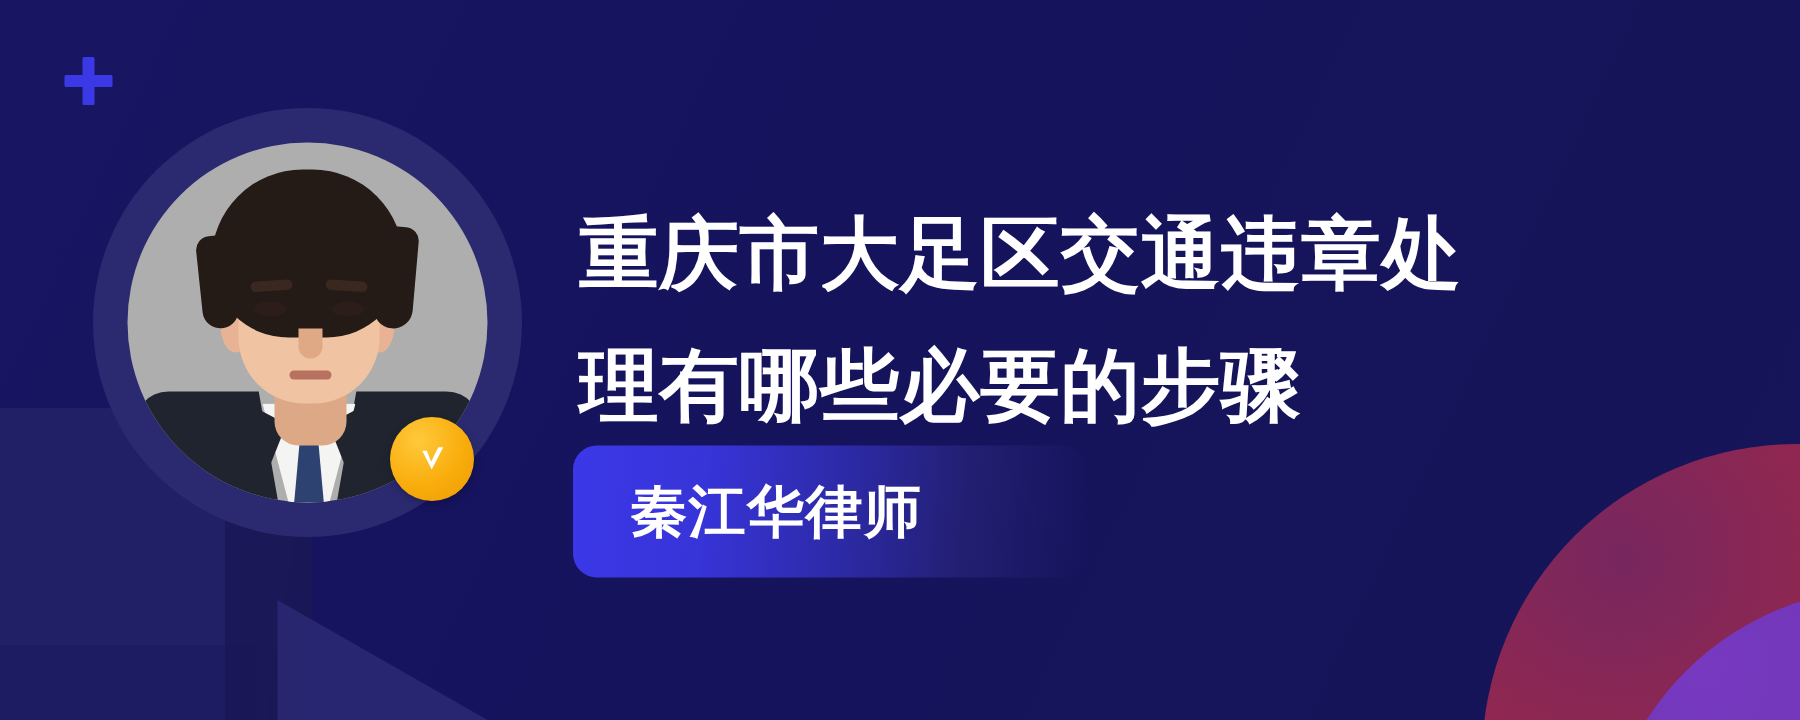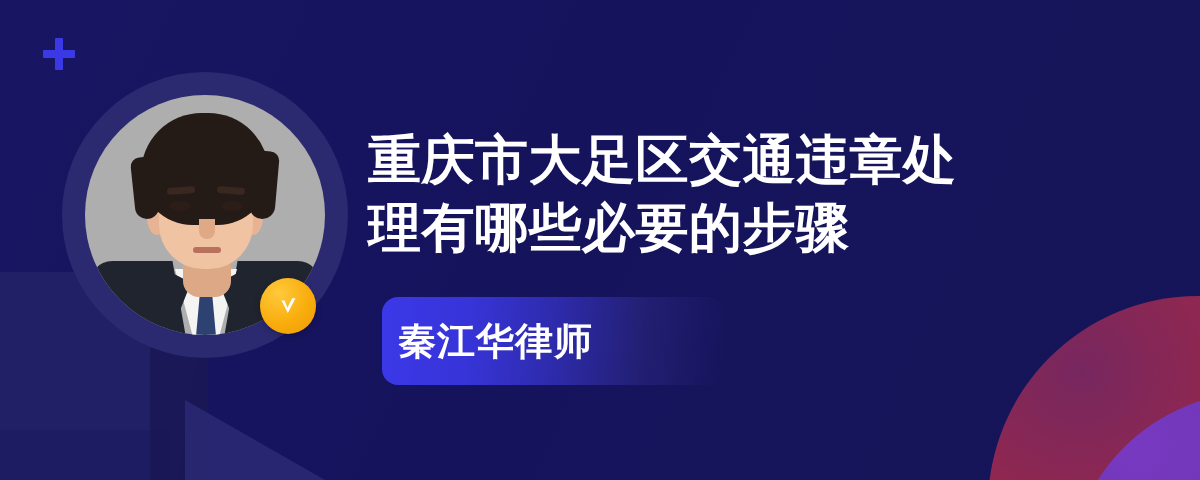--- a/index.html
+++ b/index.html
@@ -280,27 +280,27 @@
     display: flex;
     align-items: center;
     justify-content: center;
     box-shadow: 0 2px 6px rgba(0,0,0,0.22);
   }
   .verified-badge svg { display: block; }
 
   
   .headline {
     position: absolute;
-    left: 368px;
+    left: 386px;
     top: 126px;
     width: 700px;
     color: #ffffff;
     font-size: 53px;
     font-weight: 700;
-    line-height: 68px;
+    line-height: 88px;
     letter-spacing: 0.5px;
     white-space: pre-wrap;
   }
 
   
   .name-pill {
     position: absolute;
     left: 382px;
     top: 297px;
     width: 342px;
@@ -313,21 +313,21 @@
                  #221f72 76%,
                  rgba(24,22,88,0.0) 100%);
     display: flex;
     align-items: center;
   }
   .name-pill-label {
     color: #ffffff;
     font-size: 38px;
     font-weight: 700;
     letter-spacing: 1px;
-    padding-left: 16px;
+    padding-left: 38px;
   }
 </style>
 </head>
 <body>
 
 <div class="card">
 
   <div class="bg-base"></div>
 
   <div class="wedge-left-block"></div>

